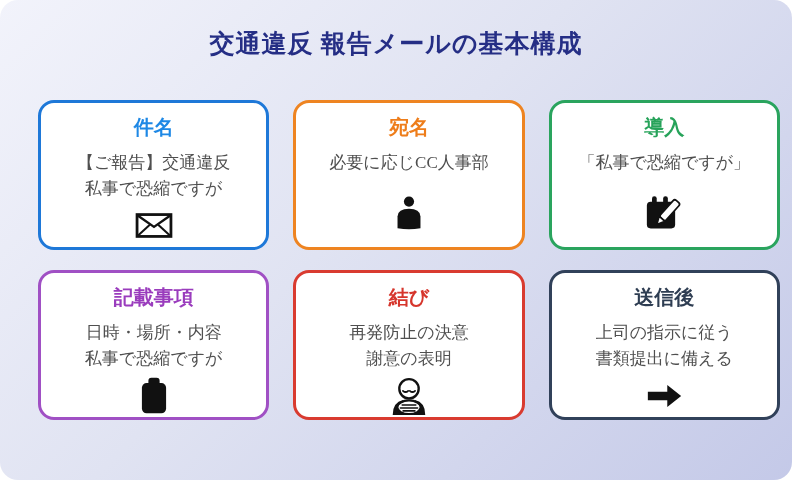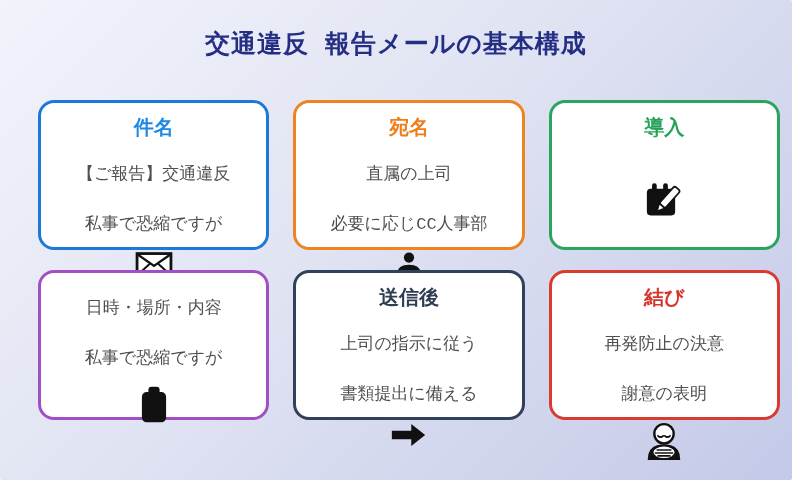--- a/index.html
+++ b/index.html
@@ -1,38 +1,38 @@
 <!DOCTYPE html>
 <html><head>
 <meta charset="utf-8">
 <style>
   html,body{margin:0;padding:0;background:#ffffff;}
   .canvas{
     position:relative;width:792px;height:480px;box-sizing:border-box;
-    border-radius:2px;overflow:hidden;
+    border-radius:18px;overflow:hidden;
     background:linear-gradient(135deg,#f2f3fb 0%,#e0e3f2 45%,#c4c9e8 100%);
-    font-family:Liberation Mono, monospace;
+    font-family:Liberation Serif, serif;
   }
   .page-title{
     margin:0;padding-top:27px;text-align:center;
     font-size:25px;font-weight:bold;color:#252e85;letter-spacing:1px;
   }
   .grid{
     position:absolute;left:38px;top:100px;width:742px;
     display:grid;grid-template-columns:repeat(3,1fr);
     grid-auto-rows:150px;gap:20px 24px;
   }
   .card{
     --border:#888;--title:#333;
     background:#ffffff;border:3.5px solid var(--border);border-radius:16px;
     box-sizing:border-box;display:flex;flex-direction:column;align-items:center;
     padding-top:11px;
   }
   .card-title{margin:0 0 9px 0;font-size:20px;font-weight:bold;color:var(--title);}
-  .line{margin:12px;font-size:17px;line-height:26px;color:#4f4f4f;text-align:center;}
+  .line{margin:0;font-size:17px;line-height:26px;color:#4f4f4f;text-align:center;}
   .icon{flex:1;display:flex;align-items:center;justify-content:center;margin-top:2px;}
   .icon svg{display:block;}
 </style>
 </head>
 <body>
 
 <div class="canvas">
   <h1 class="page-title" style="color: rgb(37, 46, 133);">交通違反 報告メールの基本構成</h1>
 
   <div class="grid">
@@ -46,63 +46,53 @@
           <rect x="1.7" y="1.7" width="36.6" height="23.6" fill="#fff" stroke="#111" stroke-width="3"></rect>
           <path d="M2,2.5 L20,15 L38,2.5" fill="none" stroke="#111" stroke-width="2.6"></path>
           <path d="M2.5,24.5 L15.5,12.8" fill="none" stroke="#111" stroke-width="2.2"></path>
           <path d="M37.5,24.5 L24.5,12.8" fill="none" stroke="#111" stroke-width="2.2"></path>
         </svg>
       </div>
     </section>
 
     <section class="card" style="--border: #ee8421; --title: #ee7d1a;">
       <h2 class="card-title">宛名</h2>
-      <p class="line">直属の上司</p>
       <p class="line">必要に応じCC人事部</p>
       <div class="icon">
         <svg width="32" height="34" viewBox="0 0 36 40">
           <circle cx="18" cy="6.5" r="6" fill="#111"></circle>
           <path d="M4.5,38 L4.5,24 Q5,15 18,15 Q31,15 31.5,24 L31.5,38 Q18,40.5 4.5,38 Z" fill="#111"></path>
         </svg>
       </div>
     </section>
 
     <section class="card" style="--border: #2aa45e; --title: #27a35a;">
       <h2 class="card-title">導入</h2>
+      <p class="line">「私事で恐縮ですが」</p>
       <div class="icon">
         <svg width="40" height="36" viewBox="0 0 46 42">
           <rect x="3" y="8" width="33" height="31" rx="4.5" fill="#111"></rect>
           <rect x="9" y="1.5" width="5.5" height="11" rx="2.7" fill="#111"></rect>
           <rect x="22" y="1.5" width="5.5" height="11" rx="2.7" fill="#111"></rect>
           <g transform="rotate(42 24 24)">
             <rect x="19.5" y="2" width="9" height="27" rx="2.5" fill="#fff" stroke="#111" stroke-width="2"></rect>
             <path d="M19.5,29 L28.5,29 L24,38 Z" fill="#fff" stroke="#111" stroke-width="2" stroke-linejoin="round"></path>
           </g>
         </svg>
       </div>
     </section>
 
     <section class="card" style="--border: #a050c4; --title: #9a3cbd;">
+      <h2 class="card-title">記載事項</h2>
       <p class="line">日時・場所・内容</p>
       <p class="line">私事で恐縮ですが</p>
       <div class="icon">
         <svg width="32" height="38" viewBox="0 0 36 44">
           <rect x="11.5" y="1" width="13" height="11" rx="3.5" fill="#111"></rect>
           <rect x="4" y="7" width="28" height="35" rx="5.5" fill="#111"></rect>
-        </svg>
-      </div>
-    </section>
-
-    <section class="card" style="--border: #31415a; --title: #2e3d52;">
-      <h2 class="card-title">送信後</h2>
-      <p class="line">上司の指示に従う</p>
-      <p class="line">書類提出に備える</p>
-      <div class="icon">
-        <svg width="37" height="26" viewBox="0 0 40 28">
-          <path d="M2,9.5 L23,9.5 L23,2 L38,14 L23,26 L23,18.5 L2,18.5 Z" fill="#111"></path>
         </svg>
       </div>
     </section>
 
     <section class="card" style="--border: #d93b30; --title: #d6352c;">
       <h2 class="card-title">結び</h2>
       <p class="line">再発防止の決意</p>
       <p class="line">謝意の表明</p>
       <div class="icon">
         <svg width="44" height="38" viewBox="0 0 48 42">
@@ -110,14 +100,25 @@
           <path d="M6,42 Q6,28 17.5,25.5 L19.5,42 Z" fill="#111"></path>
           <path d="M42,42 Q42,28 30.5,25.5 L28.5,42 Z" fill="#111"></path>
           <path d="M17.3,15.3 q2.9,2.7 5.8,0" fill="none" stroke="#111" stroke-width="2" stroke-linecap="round"></path>
           <path d="M24.9,15.3 q2.9,2.7 5.8,0" fill="none" stroke="#111" stroke-width="2" stroke-linecap="round"></path>
           <ellipse cx="24" cy="33.5" rx="13" ry="7.6" fill="#fff" stroke="#111" stroke-width="2.6"></ellipse>
           <path d="M16.5,31 h15 M14.5,34.3 h19 M17.5,37.5 h13" fill="none" stroke="#111" stroke-width="1.8" stroke-linecap="round"></path>
         </svg>
       </div>
     </section>
 
+    <section class="card" style="--border: #31415a; --title: #2e3d52;">
+      <h2 class="card-title">送信後</h2>
+      <p class="line">上司の指示に従う</p>
+      <p class="line">書類提出に備える</p>
+      <div class="icon">
+        <svg width="37" height="26" viewBox="0 0 40 28">
+          <path d="M2,9.5 L23,9.5 L23,2 L38,14 L23,26 L23,18.5 L2,18.5 Z" fill="#111"></path>
+        </svg>
+      </div>
+    </section>
+
   </div>
 </div>
 
 </body></html>

